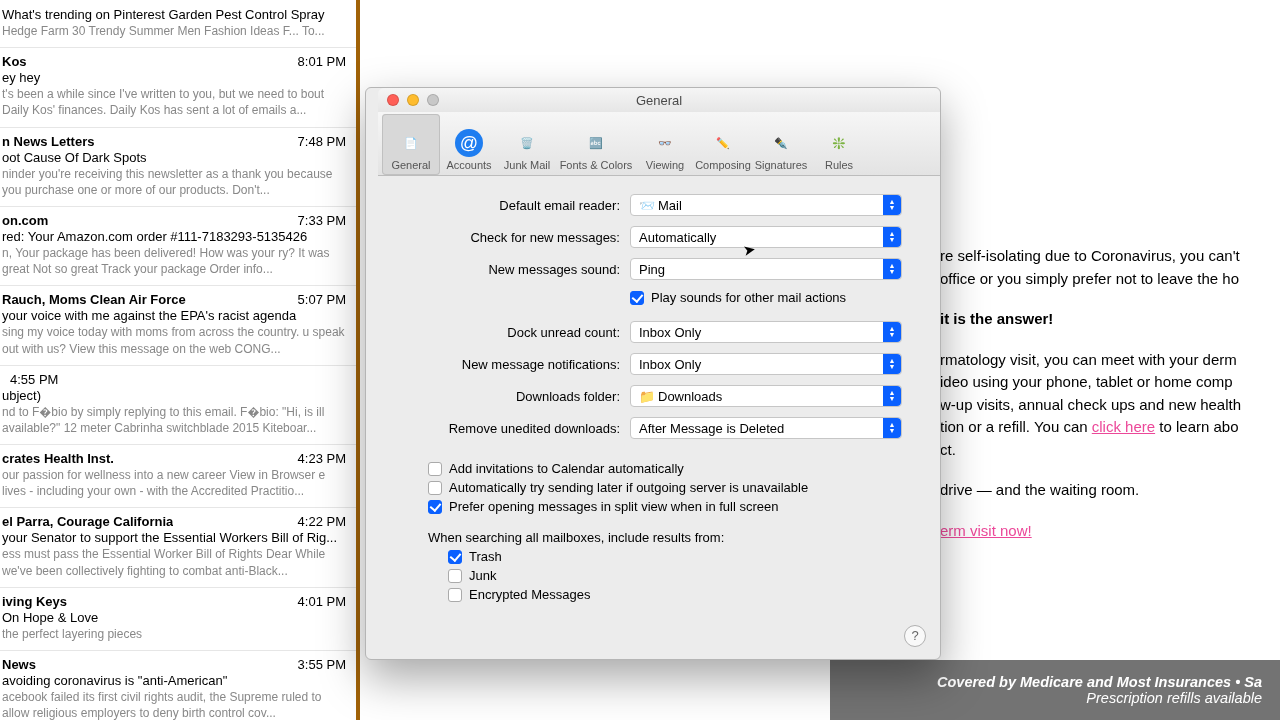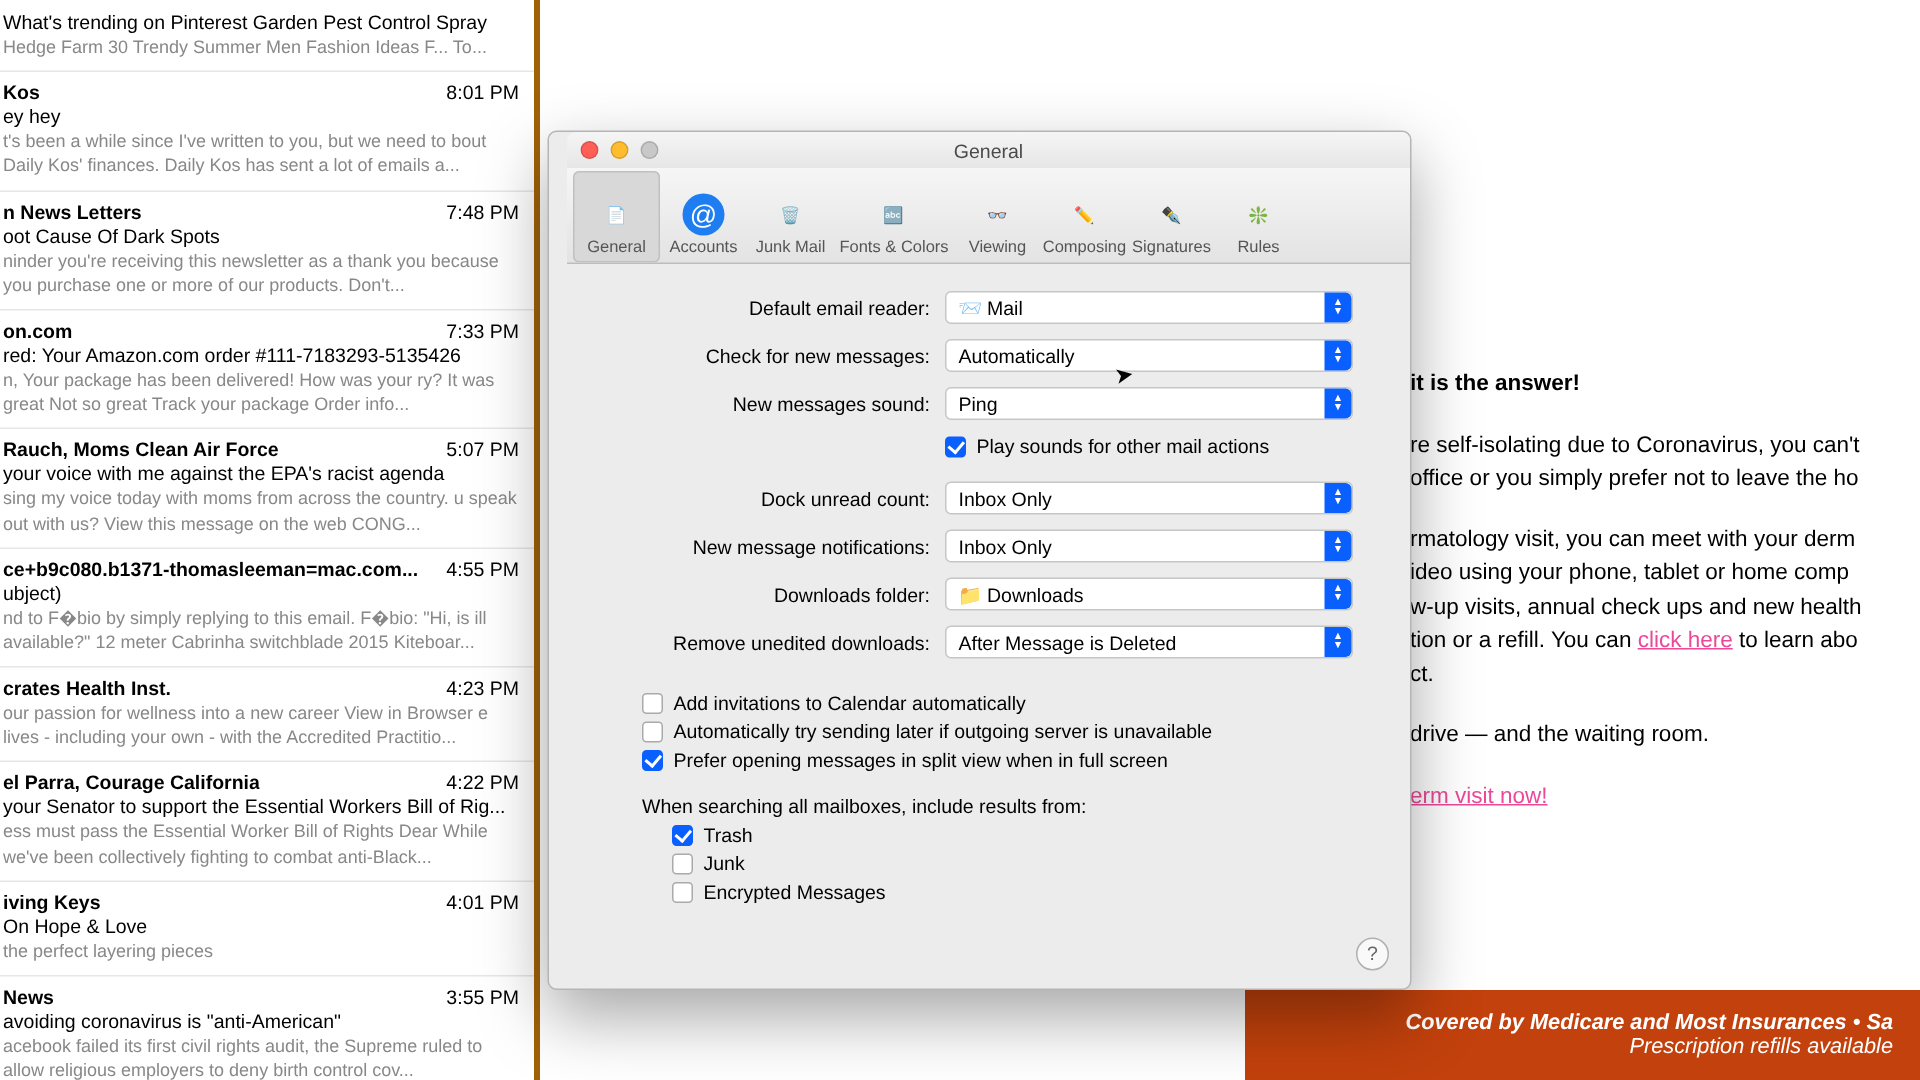--- a/index.html
+++ b/index.html
@@ -15,21 +15,21 @@
   .mail-subject { color:#000; font-size:13px; white-space:nowrap; overflow:hidden; text-overflow:ellipsis; margin-top:1px;}
   .mail-preview { color:#888; font-size:12px; line-height:1.35; max-height:34px; overflow:hidden; margin-top:1px;}
 
   
   .content-pane { position:absolute; left:360px; top:0; right:0; height:720px; background:#fff; padding-left:580px; padding-top:245px; font-size:15px; color:#000; line-height:1.5; }
   .content-pane p { margin-bottom:18px; }
   .content-pane a { color:#ec4899; text-decoration:underline; }
   .banner-img { position:absolute; left:830px; top:0; width:450px; height:205px; background:linear-gradient(135deg,#d8c9b8,#b8a894); }
   .banner-badge { position:absolute; right:0; top:130px; background:#0a87a3; color:#fff; font-size:34px; font-weight:700; padding:10px 30px 10px 30px; font-style:italic;}
   .banner-text { position:absolute; right:-5px; top:10px; color:#0d2a63; font-size:40px; font-family:Georgia, serif; font-style:italic; }
-  .footer-bar { position:absolute; right:0; bottom:0; width:450px; background:#c2410c; color:#fff; padding:14px 18px; font-size:14.5px; font-style:italic; text-align:right;}
+  .footer-bar { position:absolute; right:0; bottom:0; width:450px; background:#737373; color:#fff; padding:14px 18px; font-size:14.5px; font-style:italic; text-align:right;}
 
   
   .pref-window { position:absolute; left:365px; top:87px; width:576px; height:573px; background:#ececec; border:1px solid #b5b5b5; border-radius:6px; box-shadow:0 18px 45px rgba(0,0,0,.35);padding-left:12px; }
   .pref-titlebar { height:24px; display:flex; align-items:center; justify-content:center; position:relative; border-top-left-radius:6px; border-top-right-radius:6px; background:linear-gradient(#f5f5f5,#e6e6e6);}
   .traffic { position:absolute; left:9px; top:6px; display:flex; gap:8px;}
   .tl { width:12px; height:12px; border-radius:50%; background:#ff5f57; border:.5px solid rgba(0,0,0,.15);}
   .tl.y{background:#febc2e;} .tl.g{background:#c8c8c8;}
   .pref-title { font-size:13px; color:#4a4a4a;}
   .pref-toolbar { height:64px; background:linear-gradient(#f6f6f6,#e3e3e3); border-bottom:1px solid #bcbcbc; display:flex; padding:2px 4px 0 4px;}
   .tb-item { width:58px; display:flex; flex-direction:column; align-items:center; justify-content:flex-end; font-size:11px; color:#555; padding-bottom:4px; border-radius:4px; gap:2px;}
@@ -52,22 +52,22 @@
 </style>
 </head>
 <body>
 
 <div class="banner-img">
   <div class="banner-text">Anyw</div>
   <div class="banner-badge">Tele</div>
 </div>
 
 <div class="content-pane">
+  <p><span>re self-isolating due to Coronavirus, you can't</span><br><span>office or you simply prefer not to leave the ho</span></p>
   <p><b>it is the answer!</b></p>
-  <p><span>re self-isolating due to Coronavirus, you can't</span><br><span>office or you simply prefer not to leave the ho</span></p>
   <p>
     <span>rmatology visit, you can meet with your derm</span><br>
     <span>ideo using your phone, tablet or home comp</span><br>
     <span>w-up visits, annual check ups and new health</span><br>
     <span>tion or a refill. You can </span><a href="#">click here</a><span> to learn abo</span><br>
     <span>ct.</span>
   </p>
   <p>drive — and the waiting room.</p>
   <p><a href="#">erm visit now!</a></p>
 </div>
@@ -112,21 +112,20 @@
     <div class="mail-item">
       <div class="mail-first">
         <span class="mail-sender">Rauch, Moms Clean Air Force</span>
         <span class="mail-time">5:07 PM</span>
       </div>
   <div class="mail-subject">your voice with me against the EPA's racist agenda</div>
       <div class="mail-preview">sing my voice today with moms from across the country. u speak out with us? View this message on the web CONG...</div>
     </div>
     <div class="mail-item">
       <div class="mail-first">
-        <span class="mail-sender">ce+b9c080.b1371-thomasleeman=mac.com...</span>
         <span class="mail-time">4:55 PM</span>
       </div>
   <div class="mail-subject">ubject)</div>
       <div class="mail-preview">nd to F�bio by simply replying to this email. F�bio: "Hi, is ill available?" 12 meter Cabrinha switchblade 2015 Kiteboar...</div>
     </div>
     <div class="mail-item">
       <div class="mail-first">
         <span class="mail-sender">crates Health Inst.</span>
         <span class="mail-time">4:23 PM</span>
       </div>

